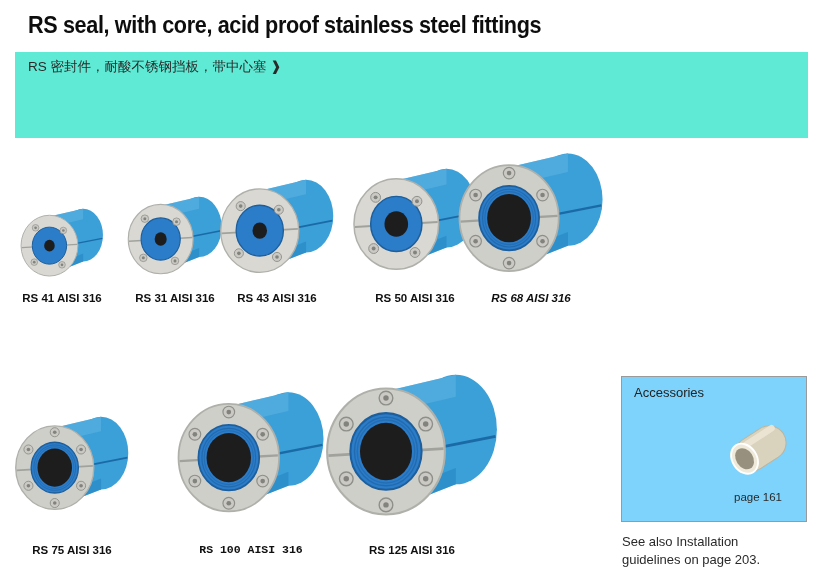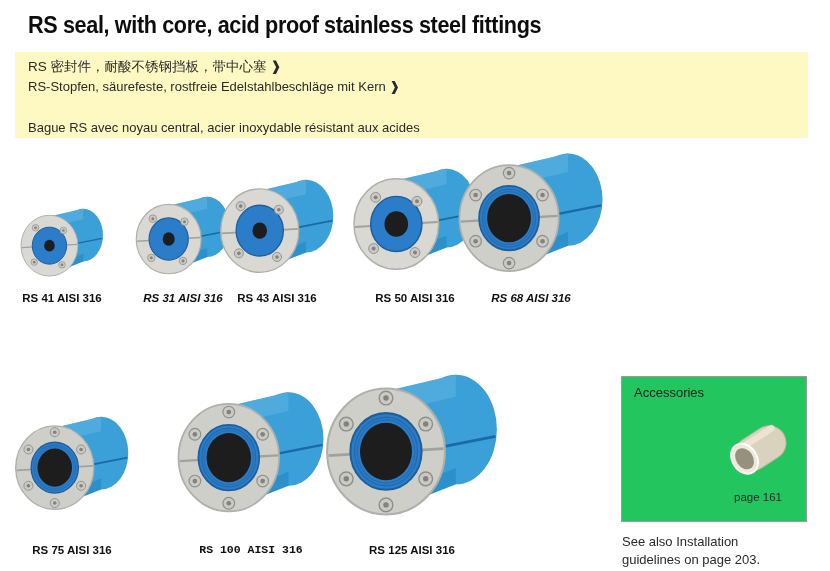--- a/index.html
+++ b/index.html
@@ -1,60 +1,58 @@
 <!DOCTYPE html>
 <html><head>
 <meta charset="utf-8">
 <style>
   html,body{margin:0;padding:0;background:#fff;}
   #page{position:relative;width:830px;height:571px;background:#ffffff;overflow:hidden;
         font-family:"Liberation Sans","DejaVu Sans",sans-serif;color:#222;margin-top:8px;}
   
   #title{position:absolute;left:28px;top:3px;font-size:24px;font-weight:bold;color:#0d0d0d;
          letter-spacing:-0.4px;white-space:nowrap;transform:scaleX(.9);transform-origin:left top;}
-  #descbox{position:absolute;left:15px;top:44px;width:793px;height:86px;background:#fef9c3;}
+  #descbox{position:absolute;left:15px;top:44px;width:793px;height:86px;background:#5eead4;}
   .desc-line{position:absolute;left:13px;font-size:13px;color:#2a2a2a;white-space:nowrap;}
   #desc-0{top:6px;font-size:13.5px;}
   #desc-1{top:27px;}
   #desc-2{top:48px;}
   #desc-3{top:68px;}
   
   .prod-row{position:absolute;left:0;right:0;}
   #row1{top:150px;height:146px;}
   #row2{top:360px;height:188px;}
   .product{position:absolute;bottom:0;}
   .product svg{position:absolute;left:50%;transform:translateX(-50%);}
   #row1 .product svg{bottom:24px;}
   #row2 .product svg{bottom:22px;}
   .prod-label{position:absolute;bottom:0;left:0;width:100%;text-align:center;
               font-size:11.5px;font-weight:bold;color:#101010;white-space:nowrap;}
   
   #acc-box{position:absolute;left:621px;top:368px;width:186px;height:146px;
-           background:#22c55e;border:1px solid #9a9a9a;box-sizing:border-box;padding-left:28px;}
+           background:#7dd3fc;border:1px solid #9a9a9a;box-sizing:border-box;padding-left:28px;}
   #acc-title{position:absolute;left:12px;top:8px;font-size:13px;color:#222;}
   .acc-item{position:absolute;top:40px;width:80px;text-align:center;}
   #acc-item-0{left:12px;}
   #acc-item-1{left:96px;}
   .acc-img{height:66px;display:flex;align-items:center;justify-content:center;}
   .acc-page{margin-top:8px;font-size:11.5px;color:#2a2a2a;white-space:nowrap;}
   #acc-note{position:absolute;left:622px;top:525px;width:170px;font-size:13px;
             line-height:18px;color:#2a2a2a;}
   #corner-mark{position:absolute;left:0;top:568px;width:33px;height:3px;background:#111;}
 </style>
 </head>
 <body>
 
 <div id="page">
 
   <div id="title">RS seal, with core, acid proof stainless steel fittings</div>
 
   <div id="descbox">
     <div class="desc-line" id="desc-0">RS 密封件，耐酸不锈钢挡板，带中心塞 ❱</div>
-    <div class="desc-line" id="desc-1">RS-Stopfen, säurefeste, rostfreie Edelstahlbeschläge mit Kern ❱</div>
-    <div class="desc-line" id="desc-3">Bague RS avec noyau central, acier inoxydable résistant aux acides</div>
   </div>
 
   <div class="prod-row" id="row1">
       <div class="product" style="left: 12px; width: 100px; height: 114px;">
         <svg width="86" height="74" viewBox="0 0 130 112" xmlns="http://www.w3.org/2000/svg">
           <polygon points="46,16 97,4 97,84 46,104" fill="#3b9fd8"></polygon>
           <ellipse cx="97" cy="44" rx="30" ry="40" fill="#3b9fd8"></ellipse>
           <polygon points="46,16 97,4 97,20 46,32" fill="#63b6e3" opacity=".5"></polygon>
           <polygon points="46,92 97,72 97,84 46,104" fill="#2484bf" opacity=".55"></polygon>
           <line x1="60" y1="62" x2="126" y2="49" stroke="#1a6aa6" stroke-width="2"></line>
@@ -66,21 +64,21 @@
           <circle cx="25" cy="33" r="2" fill="#83837e"></circle>
           <ellipse cx="67" cy="37" rx="5" ry="5" fill="#cac9c4" stroke="#8f8f8a" stroke-width="1"></ellipse>
           <circle cx="67" cy="37" r="2" fill="#83837e"></circle>
           <ellipse cx="23" cy="85" rx="5" ry="5" fill="#cac9c4" stroke="#8f8f8a" stroke-width="1"></ellipse>
           <circle cx="23" cy="85" r="2" fill="#83837e"></circle>
           <ellipse cx="65" cy="89" rx="5" ry="5" fill="#cac9c4" stroke="#8f8f8a" stroke-width="1"></ellipse>
           <circle cx="65" cy="89" r="2" fill="#83837e"></circle>
         </svg>
         <div class="prod-label">RS 41 AISI 316</div>
       </div>
-      <div class="product" style="left: 133px; width: 100px; height: 128px; font-style: italic;">
+      <div class="product" style="left: 125px; width: 100px; height: 128px;">
         <svg width="98" height="88" viewBox="0 0 130 112" xmlns="http://www.w3.org/2000/svg">
           <polygon points="46,16 97,4 97,84 46,104" fill="#3b9fd8"></polygon>
           <ellipse cx="97" cy="44" rx="30" ry="40" fill="#3b9fd8"></ellipse>
           <polygon points="46,16 97,4 97,20 46,32" fill="#63b6e3" opacity=".5"></polygon>
           <polygon points="46,92 97,72 97,84 46,104" fill="#2484bf" opacity=".55"></polygon>
           <line x1="60" y1="62" x2="126" y2="49" stroke="#1a6aa6" stroke-width="2"></line>
           <ellipse cx="46" cy="60" rx="43" ry="46" fill="#d9d8d3" stroke="#b0b0ab" stroke-width="1.5"></ellipse>
           <line x1="4" y1="63" x2="88" y2="58" stroke="#a2a29d" stroke-width="2"></line>
           <ellipse cx="46" cy="60" rx="26" ry="28" fill="#2b7cc9" stroke="#1d5f9c" stroke-width="1.5"></ellipse>
           <ellipse cx="46" cy="60" rx="8" ry="9" fill="#1d1d1d"></ellipse>

